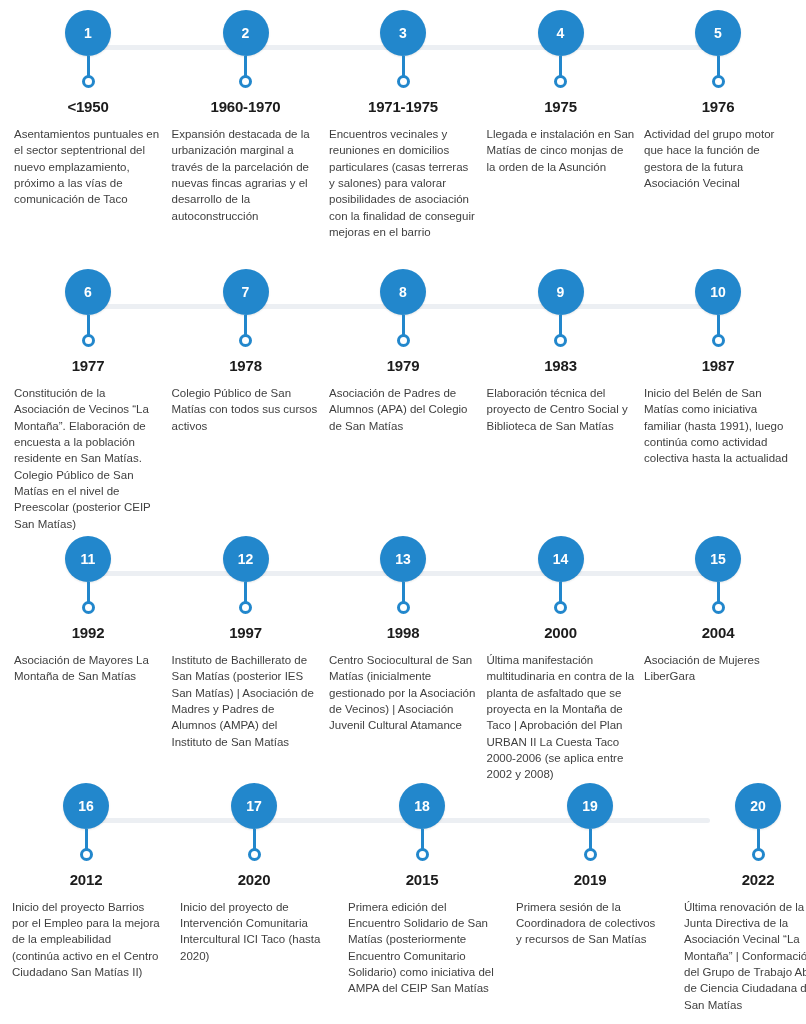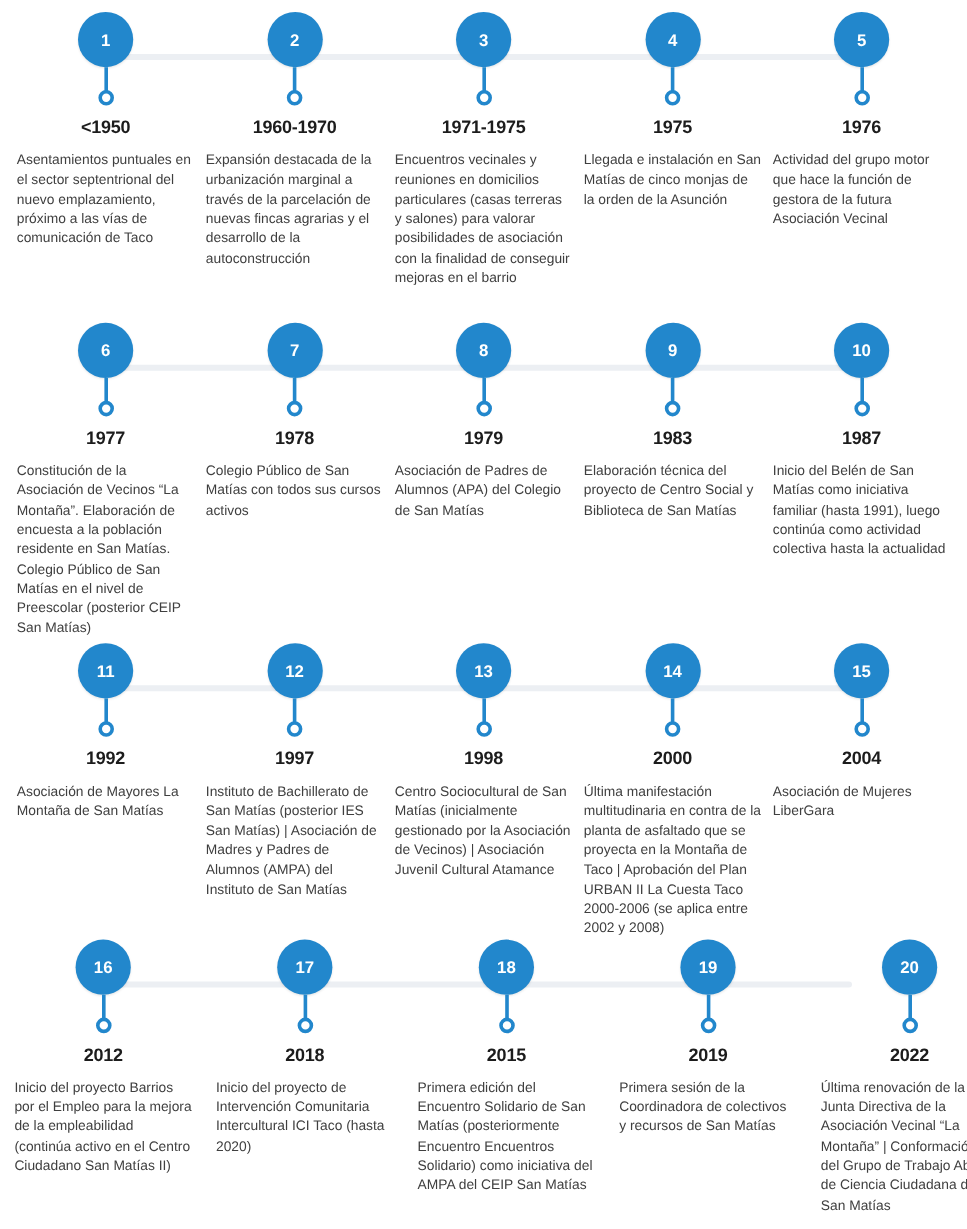--- a/index.html
+++ b/index.html
@@ -299,32 +299,32 @@
       <div class="date">2012</div>
       <div class="desc">Inicio del proyecto Barrios por el Empleo para la mejora de la empleabilidad (continúa activo en el Centro Ciudadano San Matías II)</div>
     </div>
 
     <div class="tl-item">
       <div class="marker">
         <div class="bubble">17</div>
         <div class="stem"></div>
         <div class="ring"></div>
       </div>
-      <div class="date">2018</div>
+      <div class="date">2020</div>
       <div class="desc">Inicio del proyecto de Intervención Comunitaria Intercultural ICI Taco (hasta 2020)</div>
     </div>
 
     <div class="tl-item">
       <div class="marker">
         <div class="bubble">18</div>
         <div class="stem"></div>
         <div class="ring"></div>
       </div>
       <div class="date">2015</div>
-      <div class="desc">Primera edición del Encuentro Solidario de San Matías (posteriormente Encuentro Encuentros Solidario) como iniciativa del AMPA del CEIP San Matías</div>
+      <div class="desc">Primera edición del Encuentro Solidario de San Matías (posteriormente Encuentro Comunitario Solidario) como iniciativa del AMPA del CEIP San Matías</div>
     </div>
 
     <div class="tl-item">
       <div class="marker">
         <div class="bubble">19</div>
         <div class="stem"></div>
         <div class="ring"></div>
       </div>
       <div class="date">2019</div>
       <div class="desc">Primera sesión de la Coordinadora de colectivos y recursos de San Matías</div>

